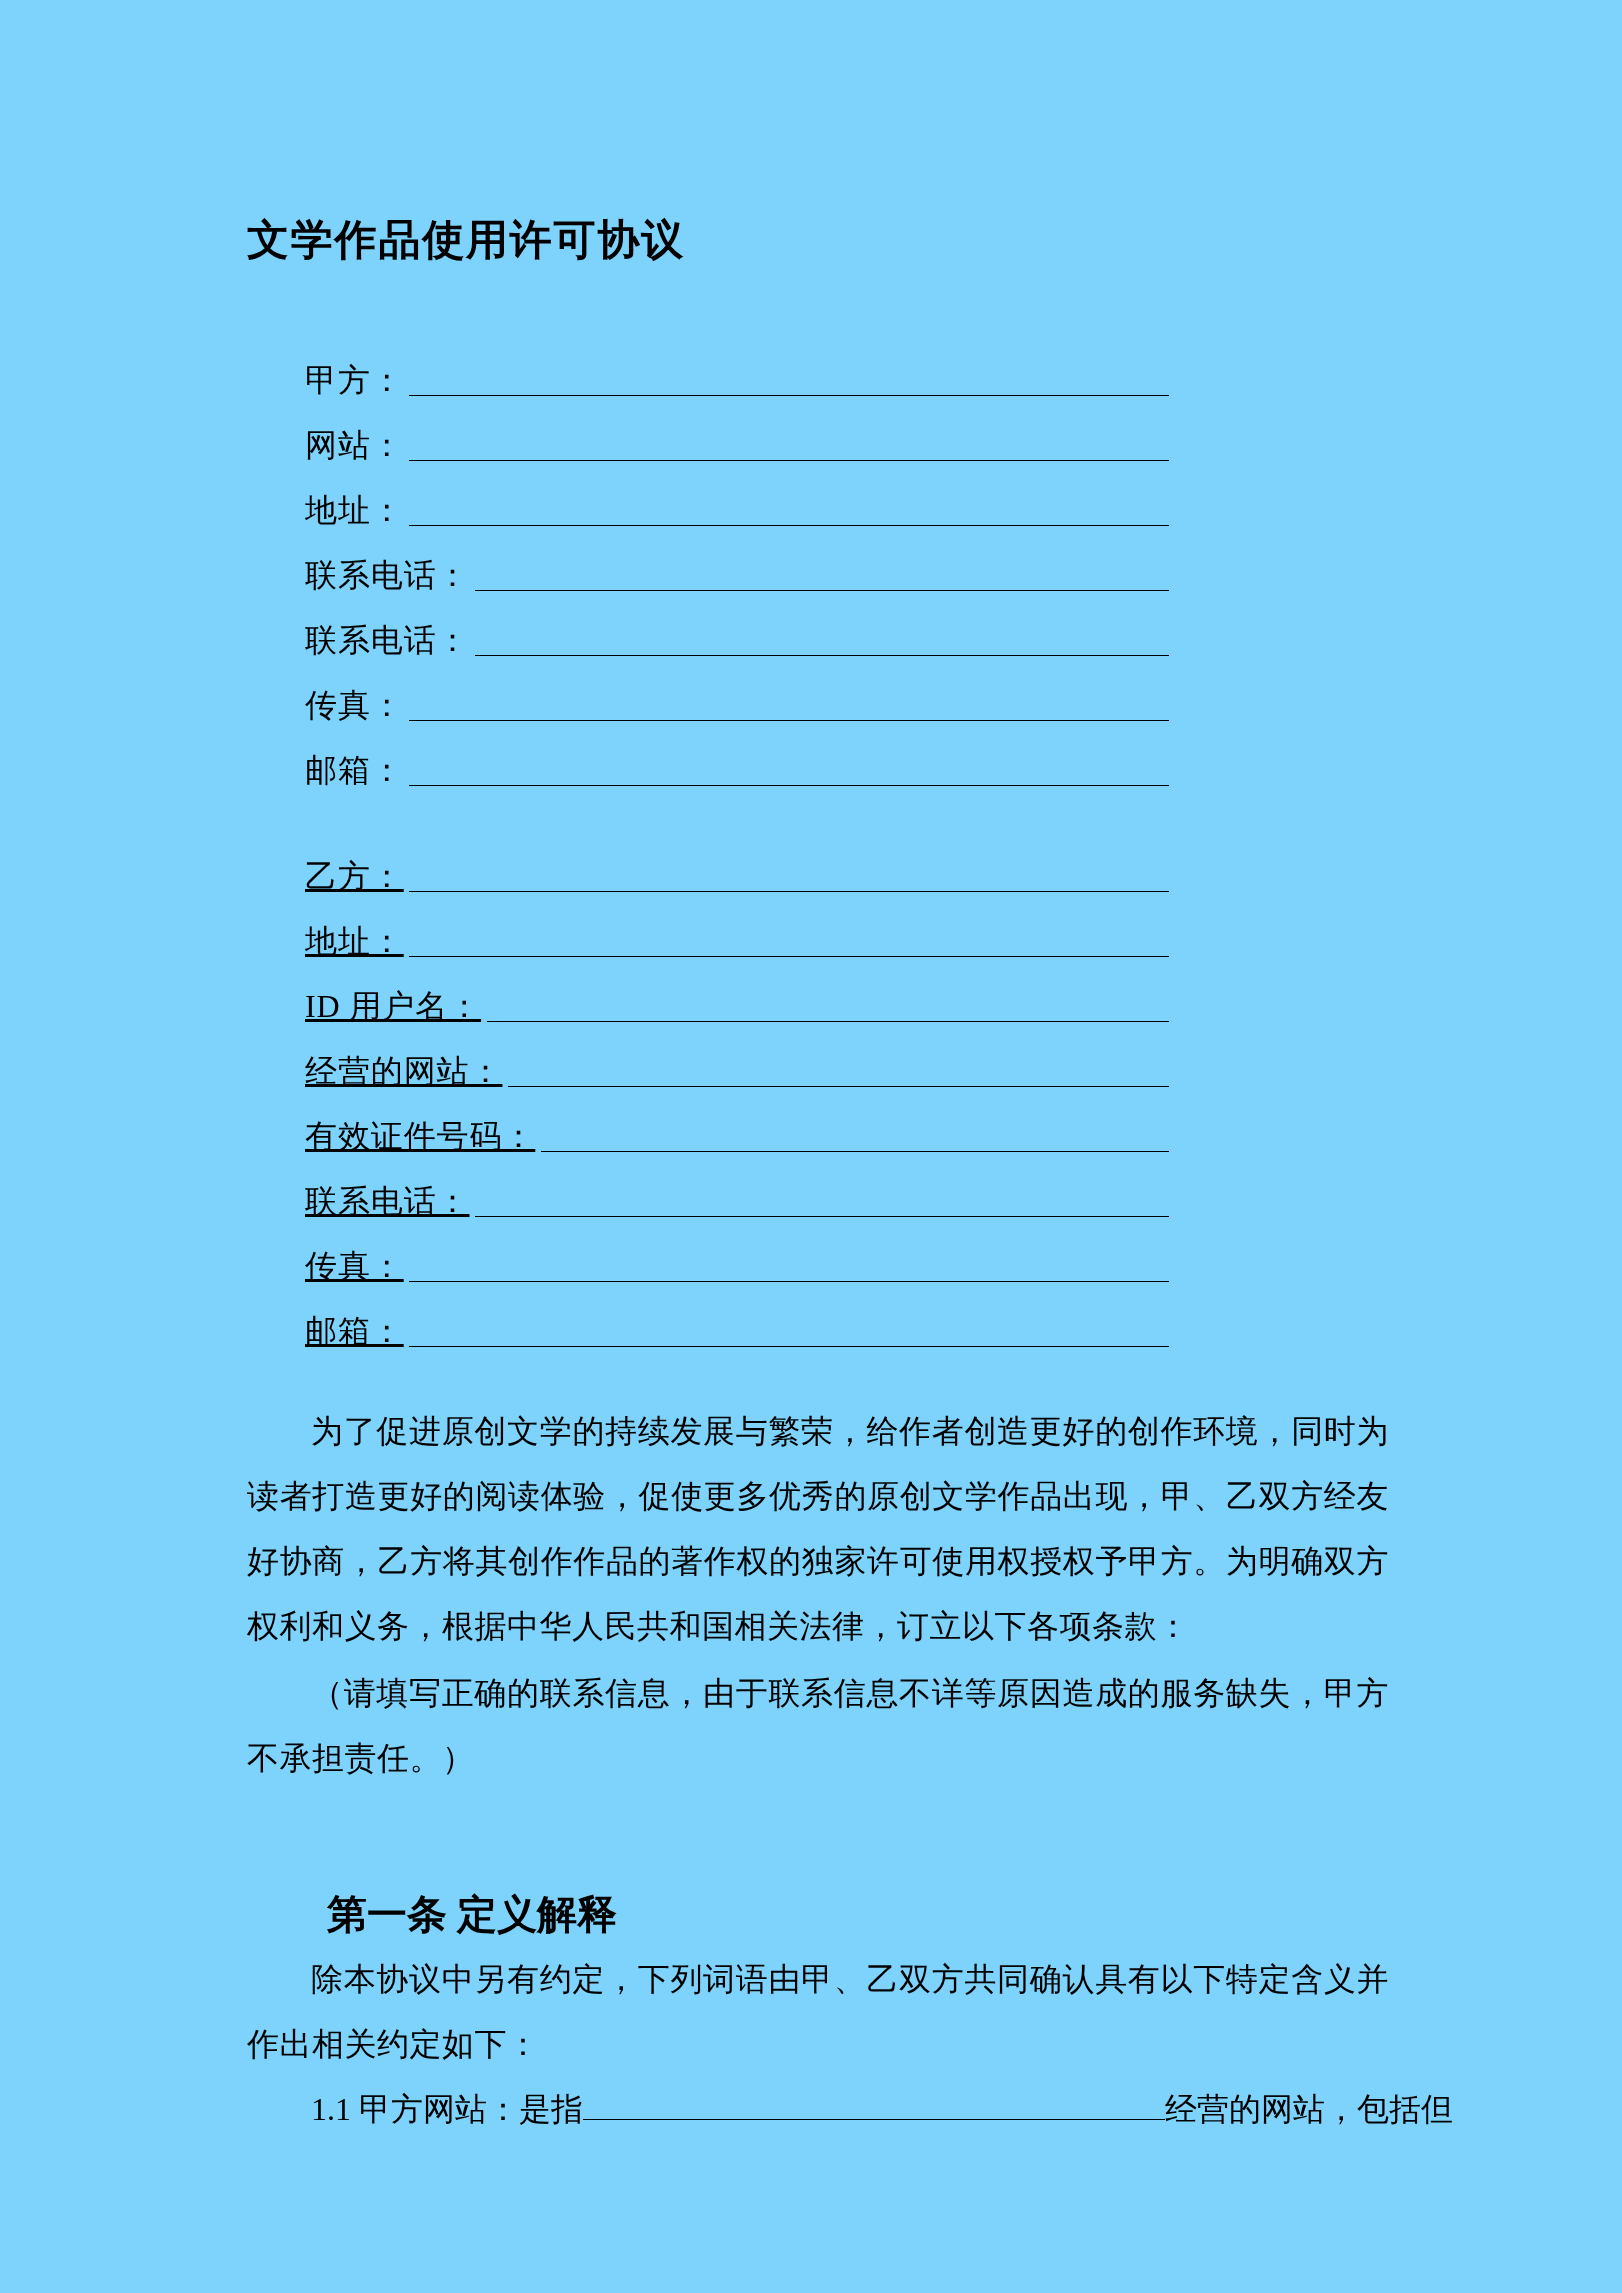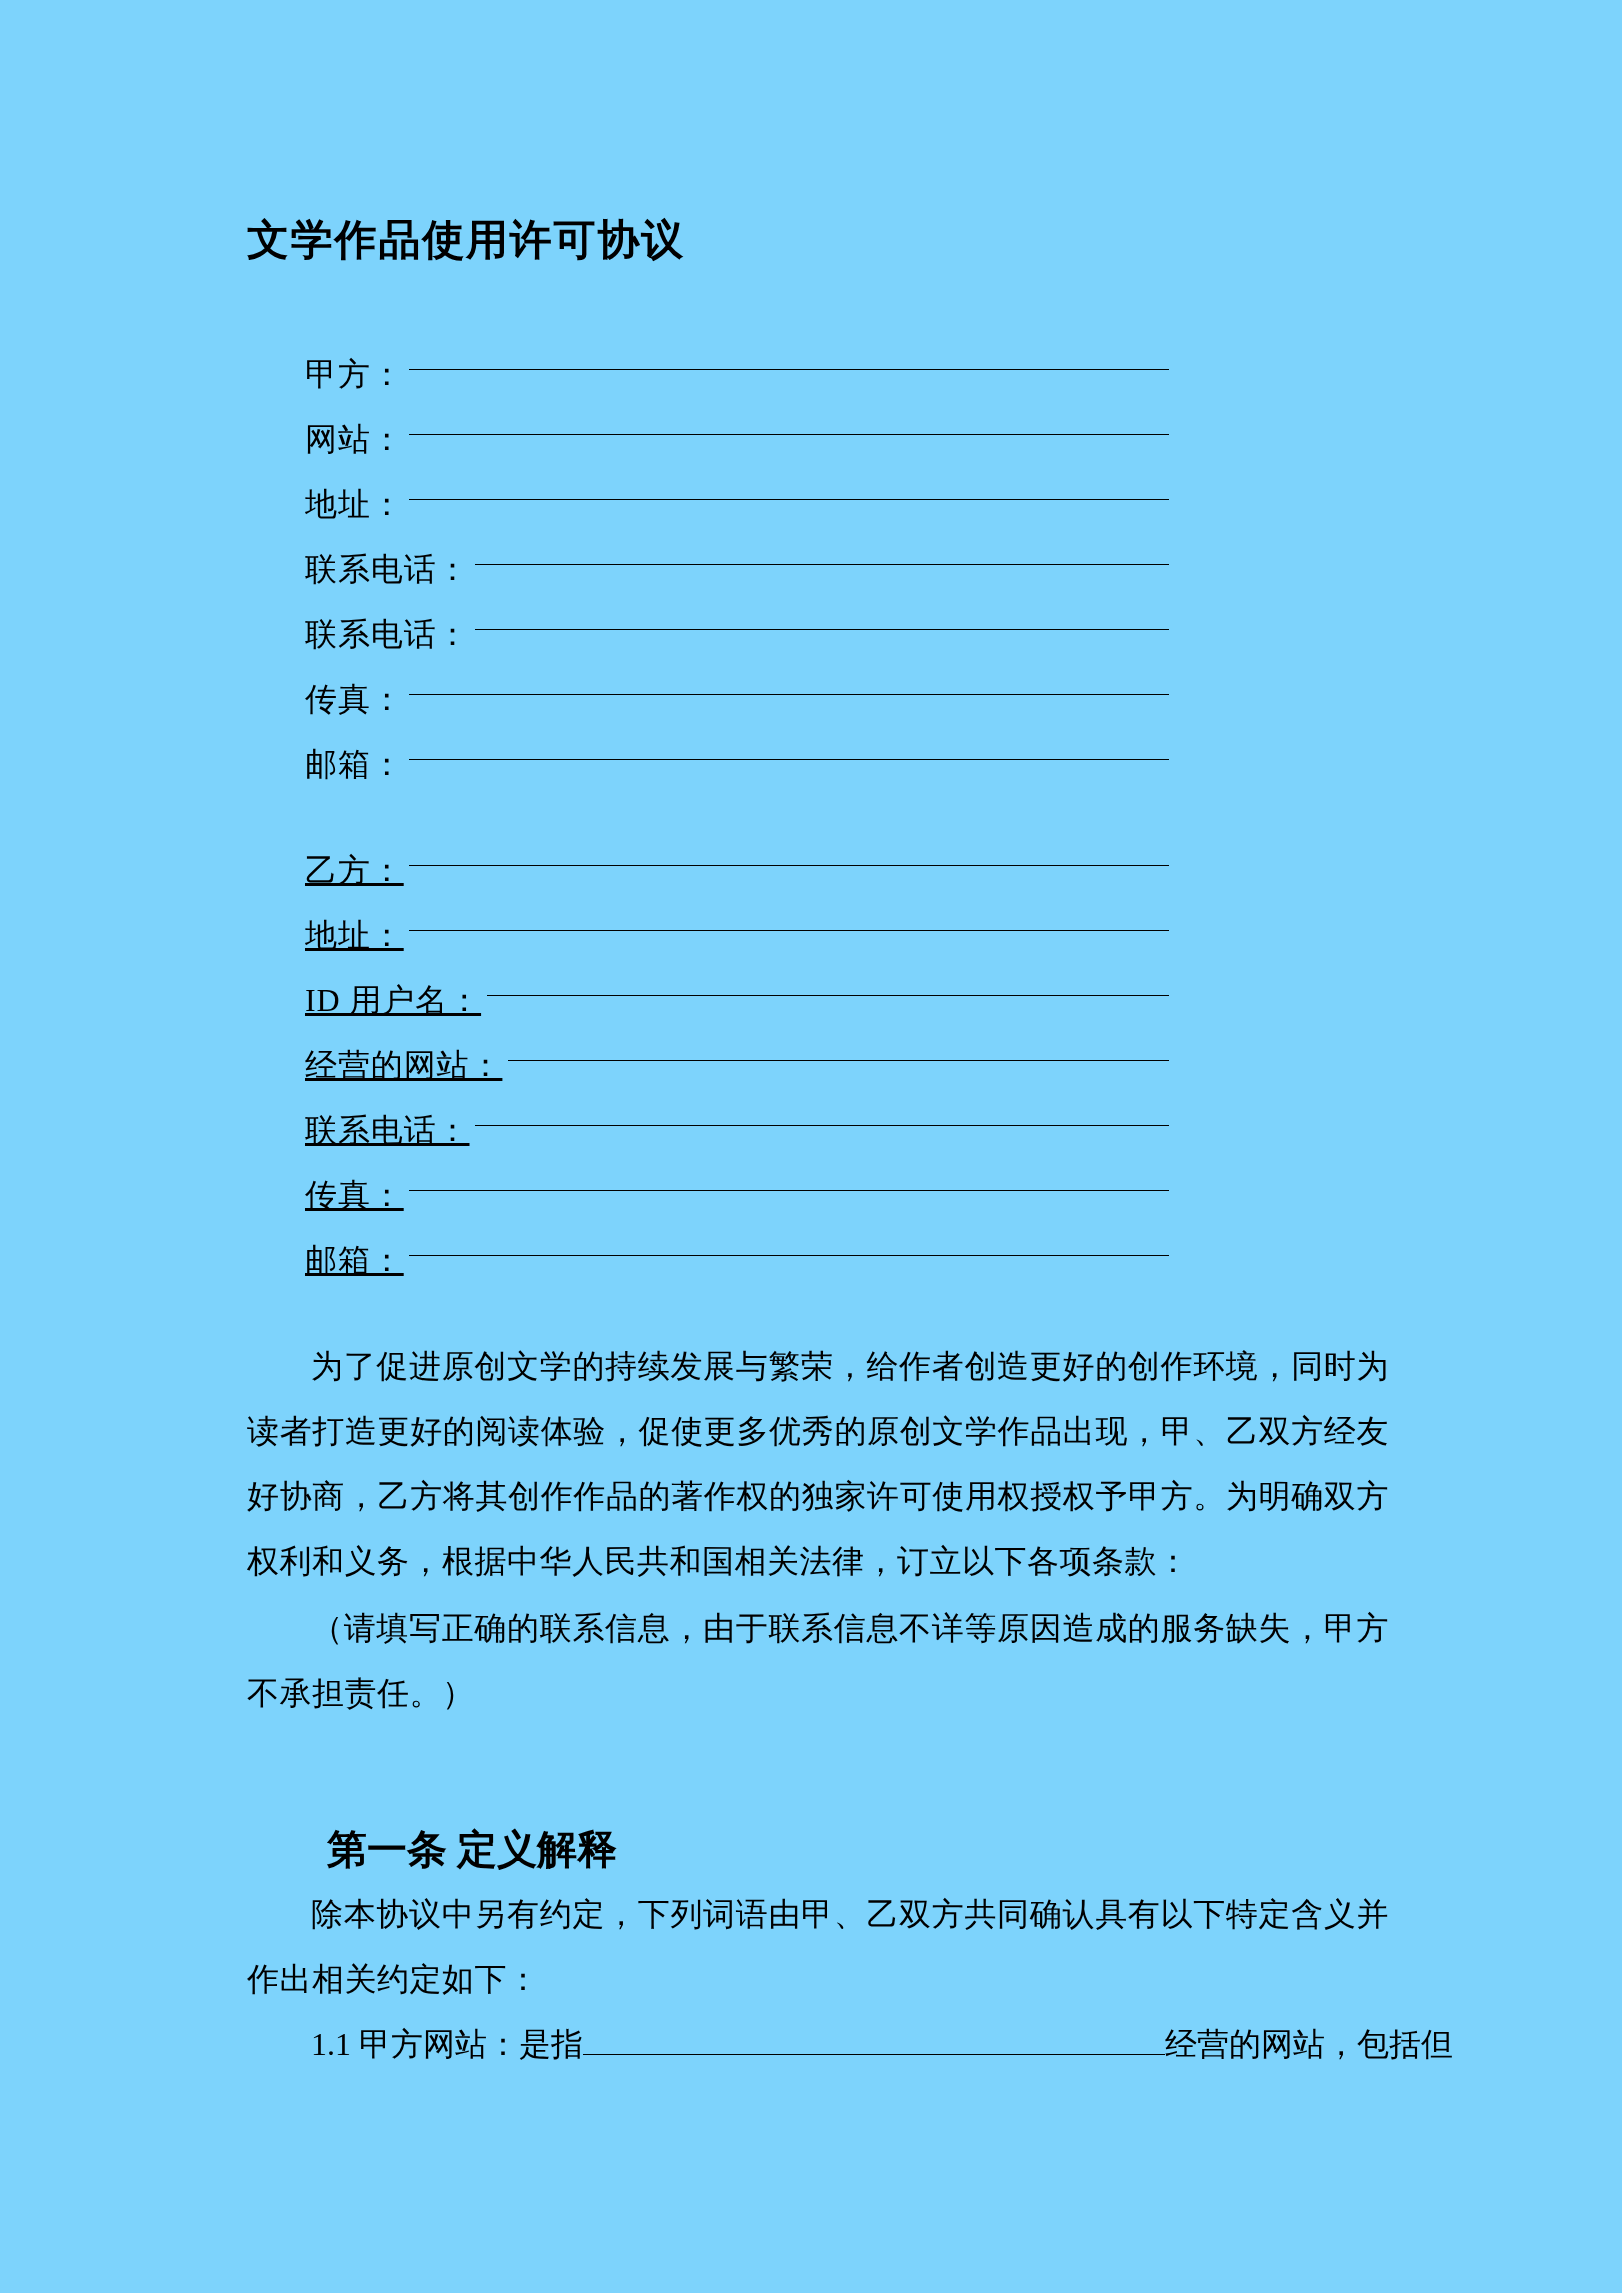--- a/index.html
+++ b/index.html
@@ -26,21 +26,21 @@
     letter-spacing: 1.8px;
     margin-bottom: 77px;
   }
   .form-block {
     width: 864px;
     margin-left: 58px;
   }
   .form-block.party-b { margin-top: 41px; text-decoration: underline; }
   .form-row {
     display: flex;
-    align-items: center;
+    align-items: flex-end;
     height: 65px;
   }
   .form-row .label {
     font-size: 32px;
     line-height: 53px;
     white-space: nowrap;
     letter-spacing: 0.9px;
   }
   .form-row .blank-line {
     flex: 1;
@@ -130,20 +130,24 @@
     </div>
     <div class="form-row">
       <span class="label">ID 用户名：</span>
       <span class="blank-line"></span>
     </div>
     <div class="form-row">
       <span class="label">经营的网站：</span>
       <span class="blank-line"></span>
     </div>
     <div class="form-row">
+      <span class="label">有效证件号码：</span>
+      <span class="blank-line"></span>
+    </div>
+    <div class="form-row">
       <span class="label">联系电话：</span>
       <span class="blank-line"></span>
     </div>
     <div class="form-row">
       <span class="label">传真：</span>
       <span class="blank-line"></span>
     </div>
     <div class="form-row">
       <span class="label">邮箱：</span>
       <span class="blank-line"></span>

